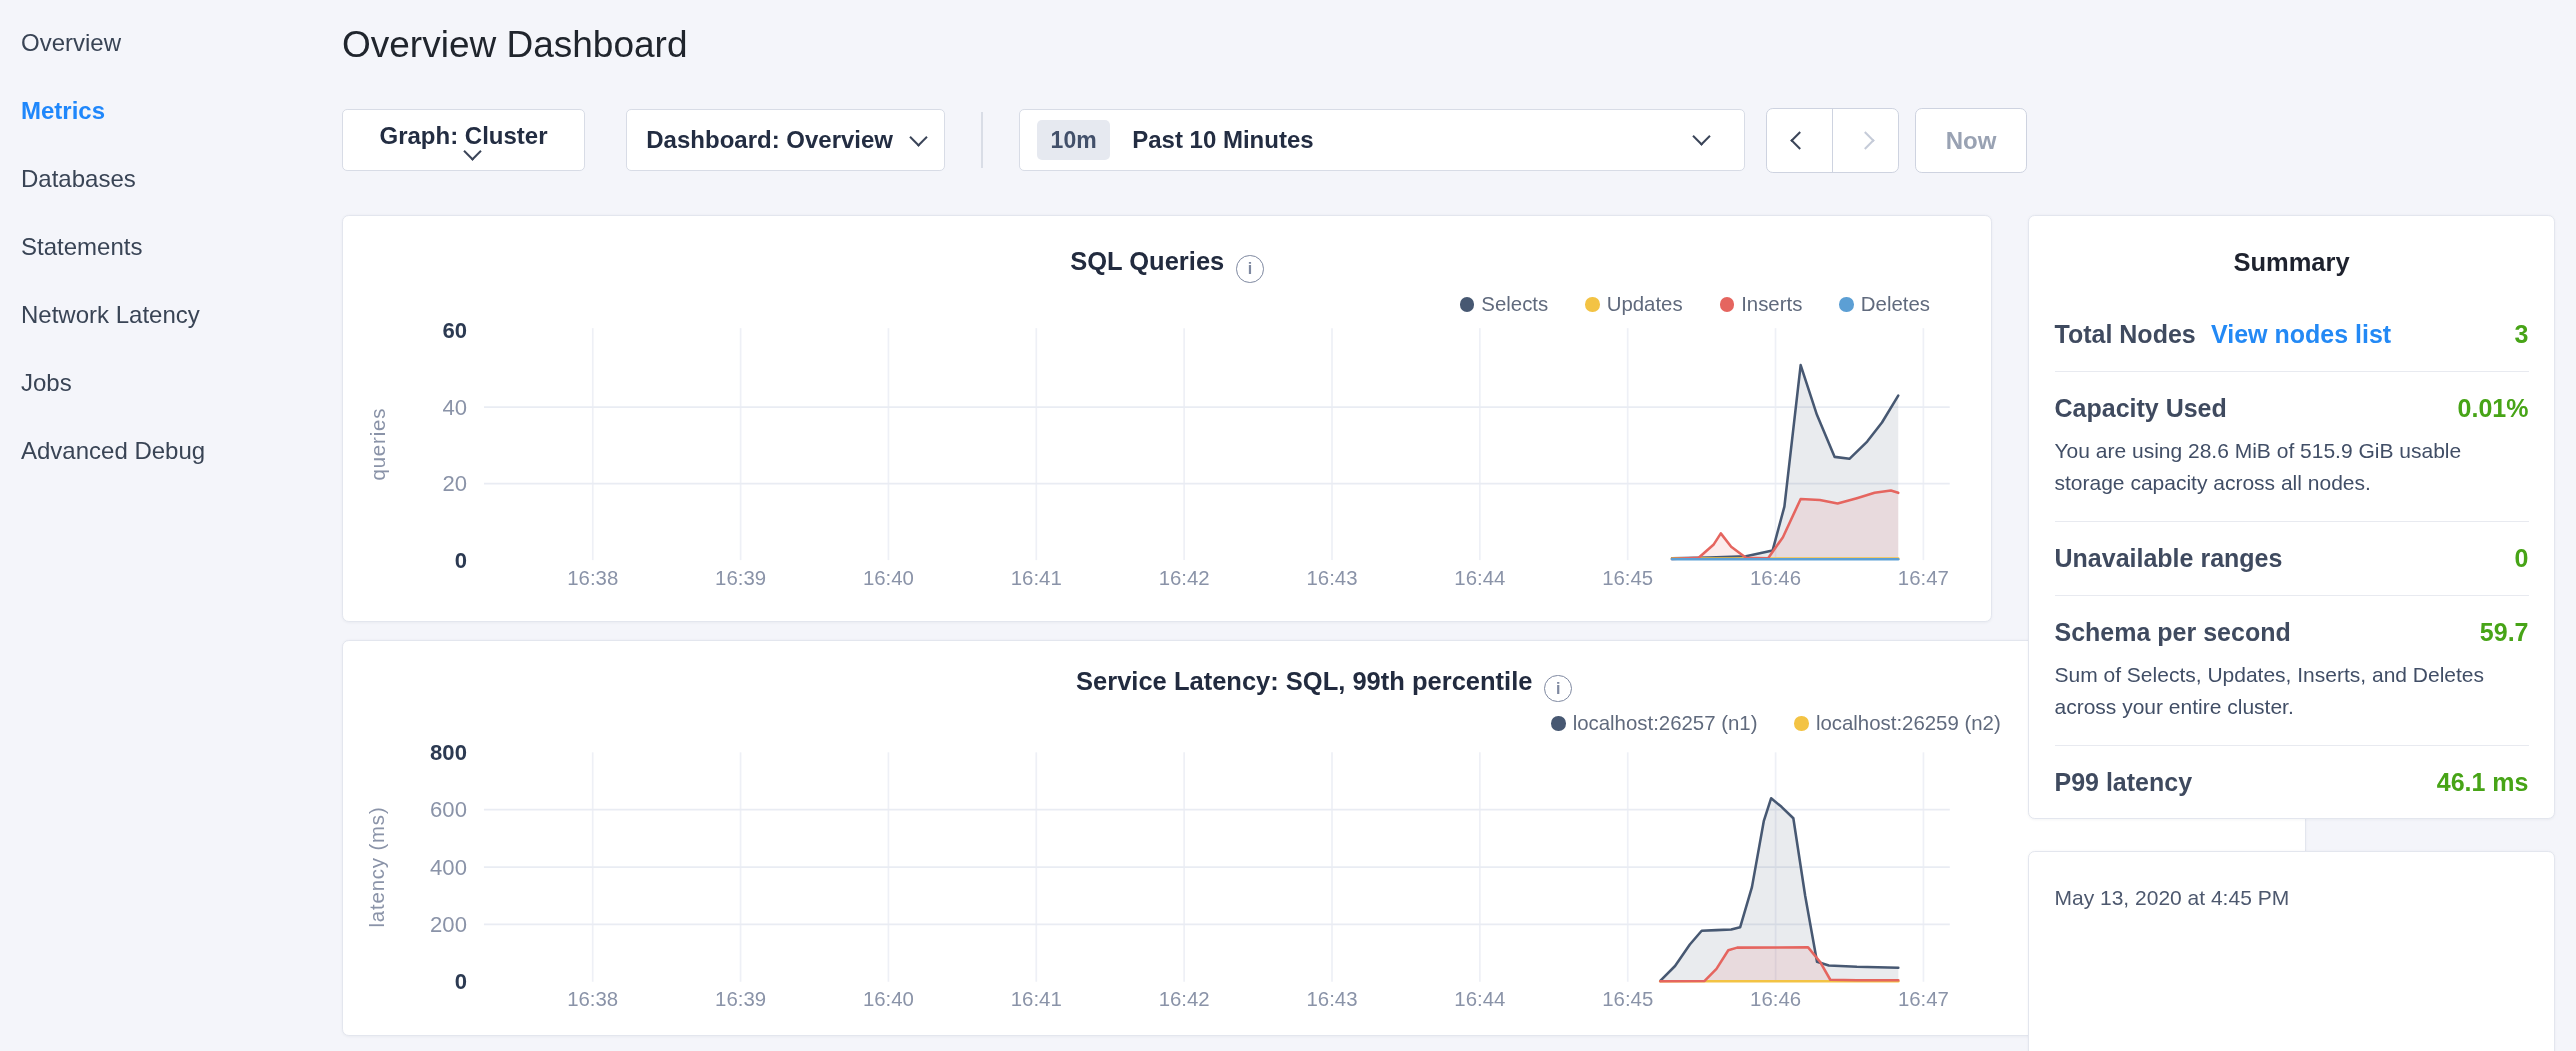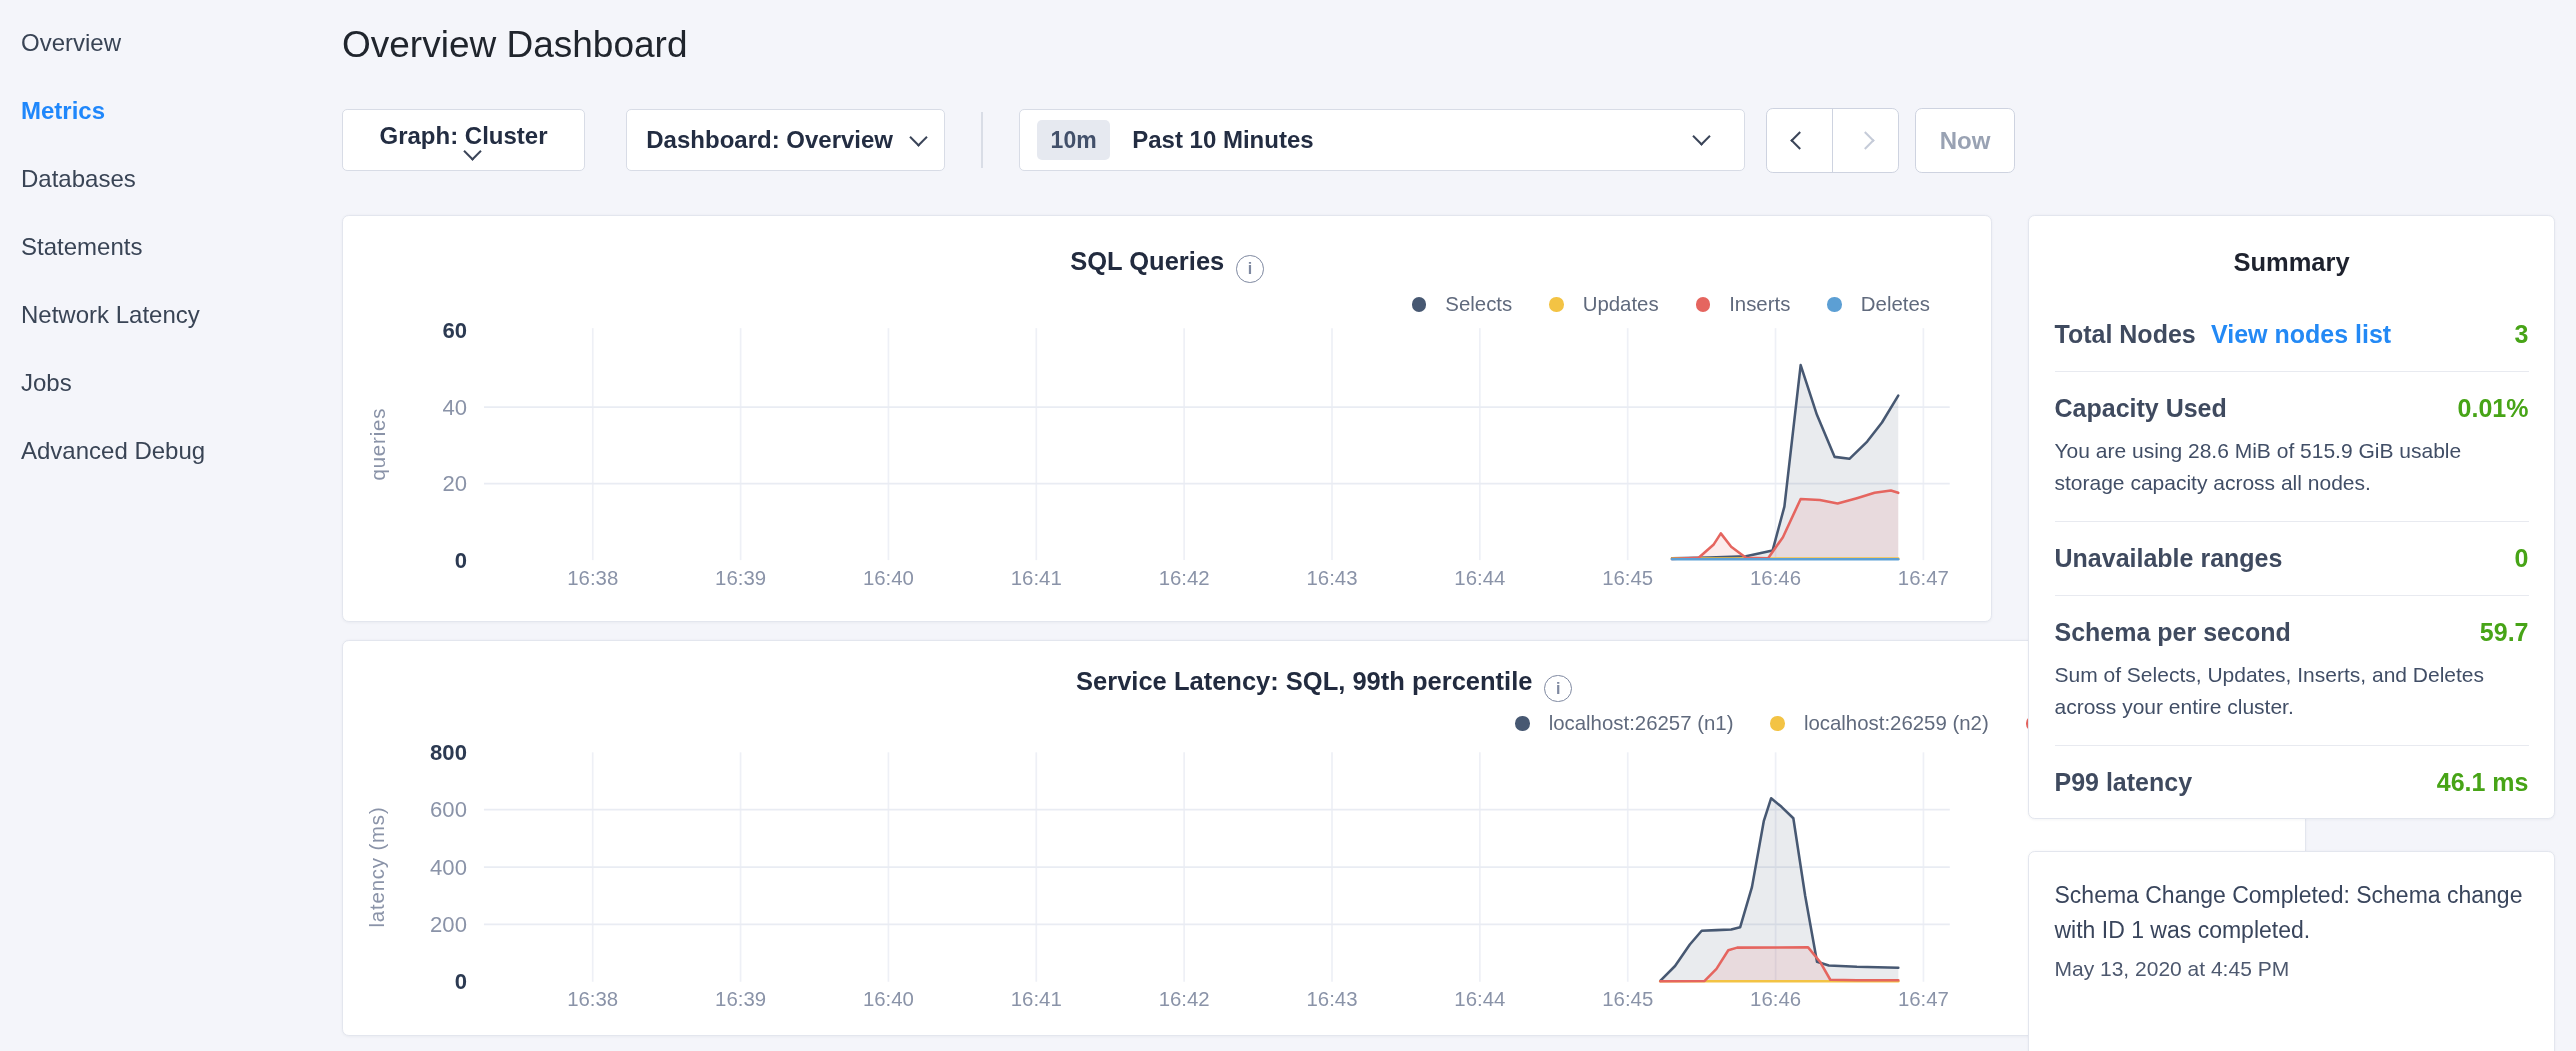--- a/index.html
+++ b/index.html
@@ -25,35 +25,35 @@
   .chev.left{transform:rotate(135deg);}
   .chev.right{transform:rotate(-45deg);border-color:#c5cbd8;}
   .divider-v{position:absolute;left:981px;top:112px;width:1.7px;height:56px;background:#d9dde6;}
   .time-btn{justify-content:flex-start;padding:0 34px 0 17px;}
   .time-badge{background:#e6e9f0;border-radius:5.1px;padding:6.8px 13.6px;font-size:23px;font-weight:bold;color:#42506a;margin-right:22px;}
   .time-chev{position:absolute;right:36px;top:25.5px;}
   .arrow-group{position:absolute;left:1766px;top:108px;width:133px;height:65px;background:#fff;
     border:0.9px solid #ced3e0;border-radius:6.8px;box-sizing:border-box;display:flex;}
   .arrow-cell{flex:1;display:flex;align-items:center;justify-content:center;cursor:pointer;}
   .arrow-cell + .arrow-cell{border-left:0.9px solid #ced3e0;}
-  .now-btn{left:1915px;top:108px;width:100px;height:65px;border-radius:6.8px;border-color:#ced3e0;color:#99a2b3;}
+  .now-btn{left:1915px;top:108px;width:112px;height:65px;border-radius:6.8px;border-color:#ced3e0;color:#99a2b3;}
   
   .card{position:absolute;background:#fff;border:0.9px solid #e3e6ee;border-radius:6.8px;
     box-sizing:border-box;box-shadow:0 0.9px 2.6px rgba(40,50,80,0.05);}
   .chart-card1{left:342px;top:215px;width:1650px;height:407px;}
   .chart-card2{left:342px;top:640px;width:1964px;height:396px;}
   .chart-title-row{position:absolute;width:100%;text-align:center;font-size:25.5px;font-weight:bold;color:#222b3f;}
   .chart-card1 .chart-title-row{top:31px;}
   .chart-card2 .chart-title-row{top:25.5px;}
   .info-icon{display:inline-block;width:25.5px;height:25.5px;border:1.7px solid #7e88a0;border-radius:50%;
     font-size:16px;font-weight:bold;color:#7e88a0;line-height:25.5px;text-align:center;vertical-align:-4.3px;margin-left:12px;cursor:pointer;}
   .legend{position:absolute;right:61px;display:flex;gap:37px;}
   .chart-card1 .legend{top:77px;}
   .chart-card2 .legend{top:71px;}
-  .legend-item{display:flex;align-items:center;gap:19px;font-size:20.4px;color:#606a7d;cursor:pointer;}
+  .legend-item{display:flex;align-items:center;gap:7px;font-size:20.4px;color:#606a7d;cursor:pointer;}
   .legend-dot{width:14.5px;height:14.5px;border-radius:50%;}
   .plot{position:absolute;left:0;top:0;}
   
   .side-panel{padding:25.5px 25.5px;}
   .summary-card{left:2028px;top:215px;width:527px;height:604px;}
   .events-card{left:2028px;top:851px;width:527px;height:272px;}
   .panel-title{text-align:center;font-size:25.5px;font-weight:bold;color:#1e222e;margin:6.8px 0 43px 0;}
   .sum-row{border-top:0.9px solid #e8eaf0;padding:22px 0;}
   .sum-row:first-of-type{border-top:none;padding-top:0;}
   .sum-line{display:flex;align-items:baseline;}
@@ -255,18 +255,17 @@
           <span class="sum-label">P99 latency</span>
           <span class="sum-value">46.1 ms</span>
         </div>
       </div>
     </div>
 </div>
 
 <div class="card events-card side-panel">
   <div id="event-items">
       <div>
-        <div class="event-item">Schema Change Completed: Schema change with ID 1 was completed.</div>
         <div class="event-time">May 13, 2020 at 4:45 PM</div>
       </div>
     </div>
 </div>
 
 
 </body></html>

